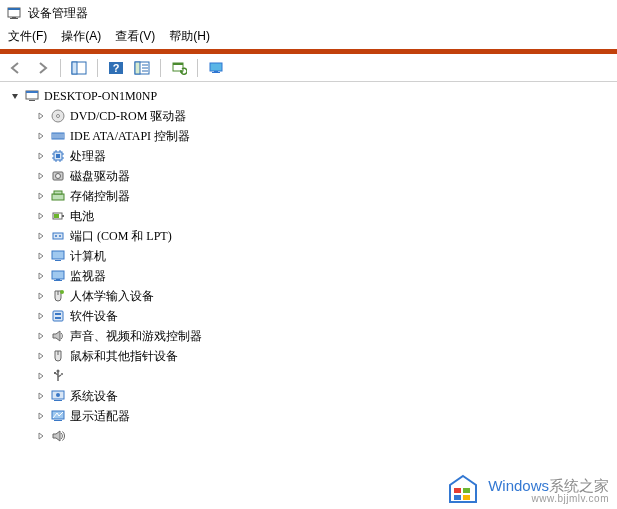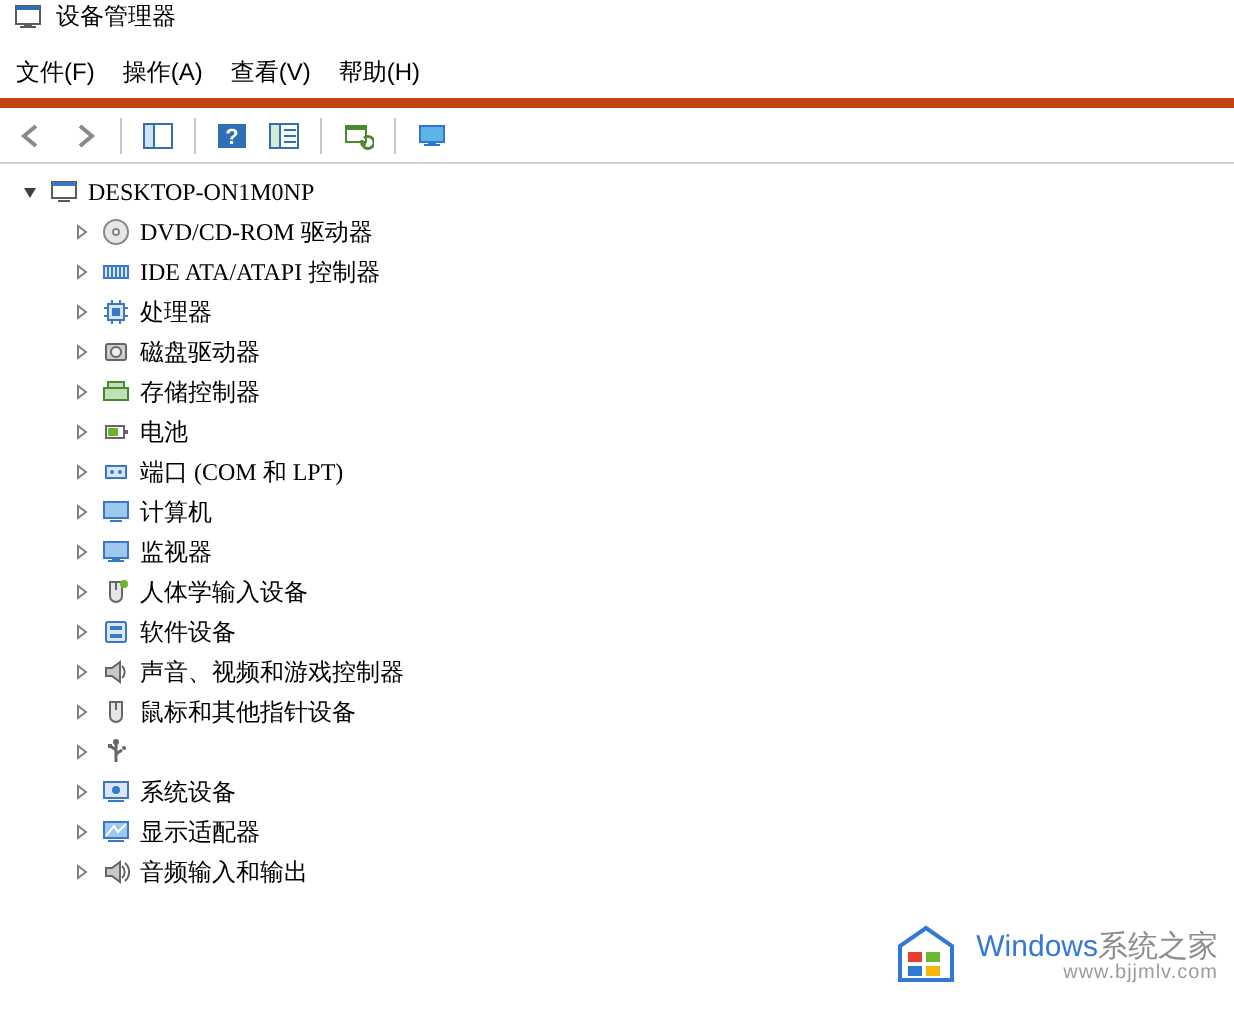--- a/index.html
+++ b/index.html
@@ -8,20 +8,21 @@
     font-size: 12px;
     background: #fff;
     width: 617px;
     height: 509px;
     overflow: hidden;
     position: relative;
     color: #000;
   }
   .titlebar {
     display: flex;
+    align-items: center;
     height: 26px;
     padding: 0 6px;
     gap: 6px;
   }
   .titlebar .title-icon svg { display:block; }
   .titlebar .title-text { font-size: 12px; }
   .menubar {
     display: flex;
     gap: 14px;
     padding: 2px 8px 4px 8px;
@@ -76,21 +77,21 @@
   .indent-child { width: 32px; }
   .node-icon {
     width: 16px; height: 16px;
     display: flex; align-items: center; justify-content: center;
     margin-right: 4px;
   }
   .node-label {  }
   .watermark {
     position: absolute;
     right: 8px;
-    bottom: 12px;
+    bottom: 0;
     display: flex;
     align-items: center;
     gap: 6px;
     opacity: 0.98;
     pointer-events: none;
   }
   .watermark .wm-text {
     display: flex; flex-direction: column; line-height: 1.0;
   }
   .watermark .wm-top { font-size: 15px; }
@@ -454,21 +455,20 @@
               <span class="expander">
                 <svg width="10" height="10" viewBox="0 0 10 10">
                   <path d="M3 2 L7 5 L3 8 Z" fill="none" stroke="#808080" stroke-width="1"></path>
                 </svg>
               </span>
               <span class="node-icon">
                 <svg width="16" height="16" viewBox="0 0 16 16">
                   <use href="#ic-audio-io"></use>
                 </svg>
               </span>
-              <span class="node-label">音频输入和输出</span>
             </div>
           </li>
         </ul>
     </li>
   </ul>
 </div>
 
 <div class="watermark">
   <span>
     <svg width="38" height="34" viewBox="0 0 38 34">

